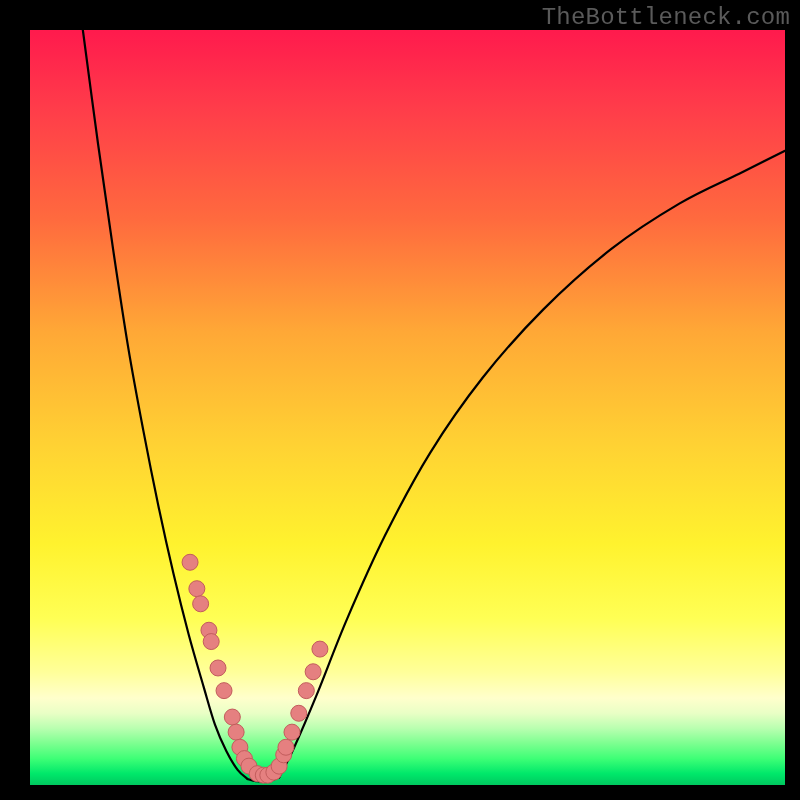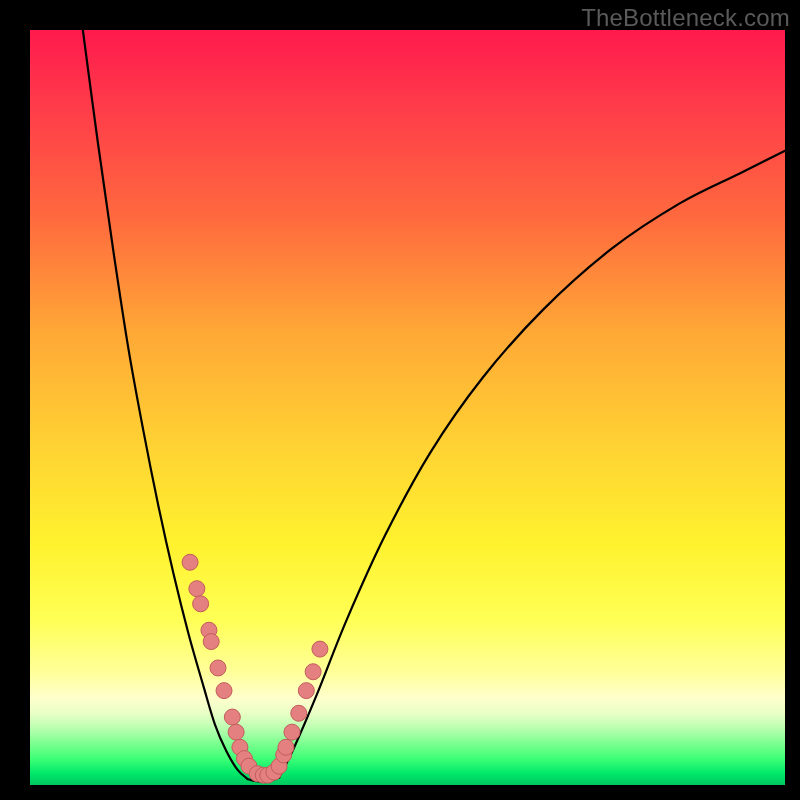--- a/index.html
+++ b/index.html
@@ -52,20 +52,21 @@
   }
   .watermark {
     position: absolute;
     top: 4px;
     right: 10px;
     color: #5a5a5a;
     font-size: 24px;
     font-weight: 500;
     letter-spacing: 0.2px;
     user-select: none;
+    font-family: Liberation Mono, monospace;
   }
 </style>
 </head>
 <body>
 
 <div class="frame">
   <div class="plot-area">
     <svg class="curves" viewBox="0 0 755 755" preserveAspectRatio="none">
       <path id="left-branch-path" fill="none" stroke="#000" stroke-width="2.2" stroke-linecap="round" d="M 52.85 0.00 C 55.37 18.88, 62.92 76.76, 67.95 113.25 C 72.98 149.74, 78.02 184.98, 83.05 218.95 C 88.08 252.93, 93.12 286.90, 98.15 317.10 C 103.18 347.30, 108.22 373.73, 113.25 400.15 C 118.28 426.58, 123.32 451.74, 128.35 475.65 C 133.38 499.56, 138.42 522.21, 143.45 543.60 C 148.48 564.99, 153.52 585.13, 158.55 604.00 C 163.58 622.88, 169.25 641.75, 173.65 656.85 C 178.05 671.95, 181.20 683.90, 184.97 694.60 C 188.75 705.30, 192.53 713.48, 196.30 721.02 C 200.08 728.57, 204.10 735.24, 207.63 739.90 C 211.15 744.56, 215.80 747.45, 217.44 748.96"></path>
       <path id="right-branch-path" fill="none" stroke="#000" stroke-width="2.2" stroke-linecap="round" d="M 249.15 747.45 C 251.67 742.42, 257.96 731.09, 264.25 717.25 C 270.54 703.41, 278.09 685.79, 286.90 664.40 C 295.71 643.01, 305.77 615.32, 317.10 588.90 C 328.42 562.48, 341.01 533.53, 354.85 505.85 C 368.69 478.17, 383.79 449.23, 400.15 422.80 C 416.51 396.38, 434.13 371.21, 453.00 347.30 C 471.88 323.39, 492.01 300.74, 513.40 279.35 C 534.79 257.96, 558.70 236.57, 581.35 218.95 C 604.00 201.33, 627.91 186.23, 649.30 173.65 C 670.69 161.07, 692.08 152.26, 709.70 143.45 C 727.32 134.64, 747.45 124.58, 755.00 120.80"></path>

